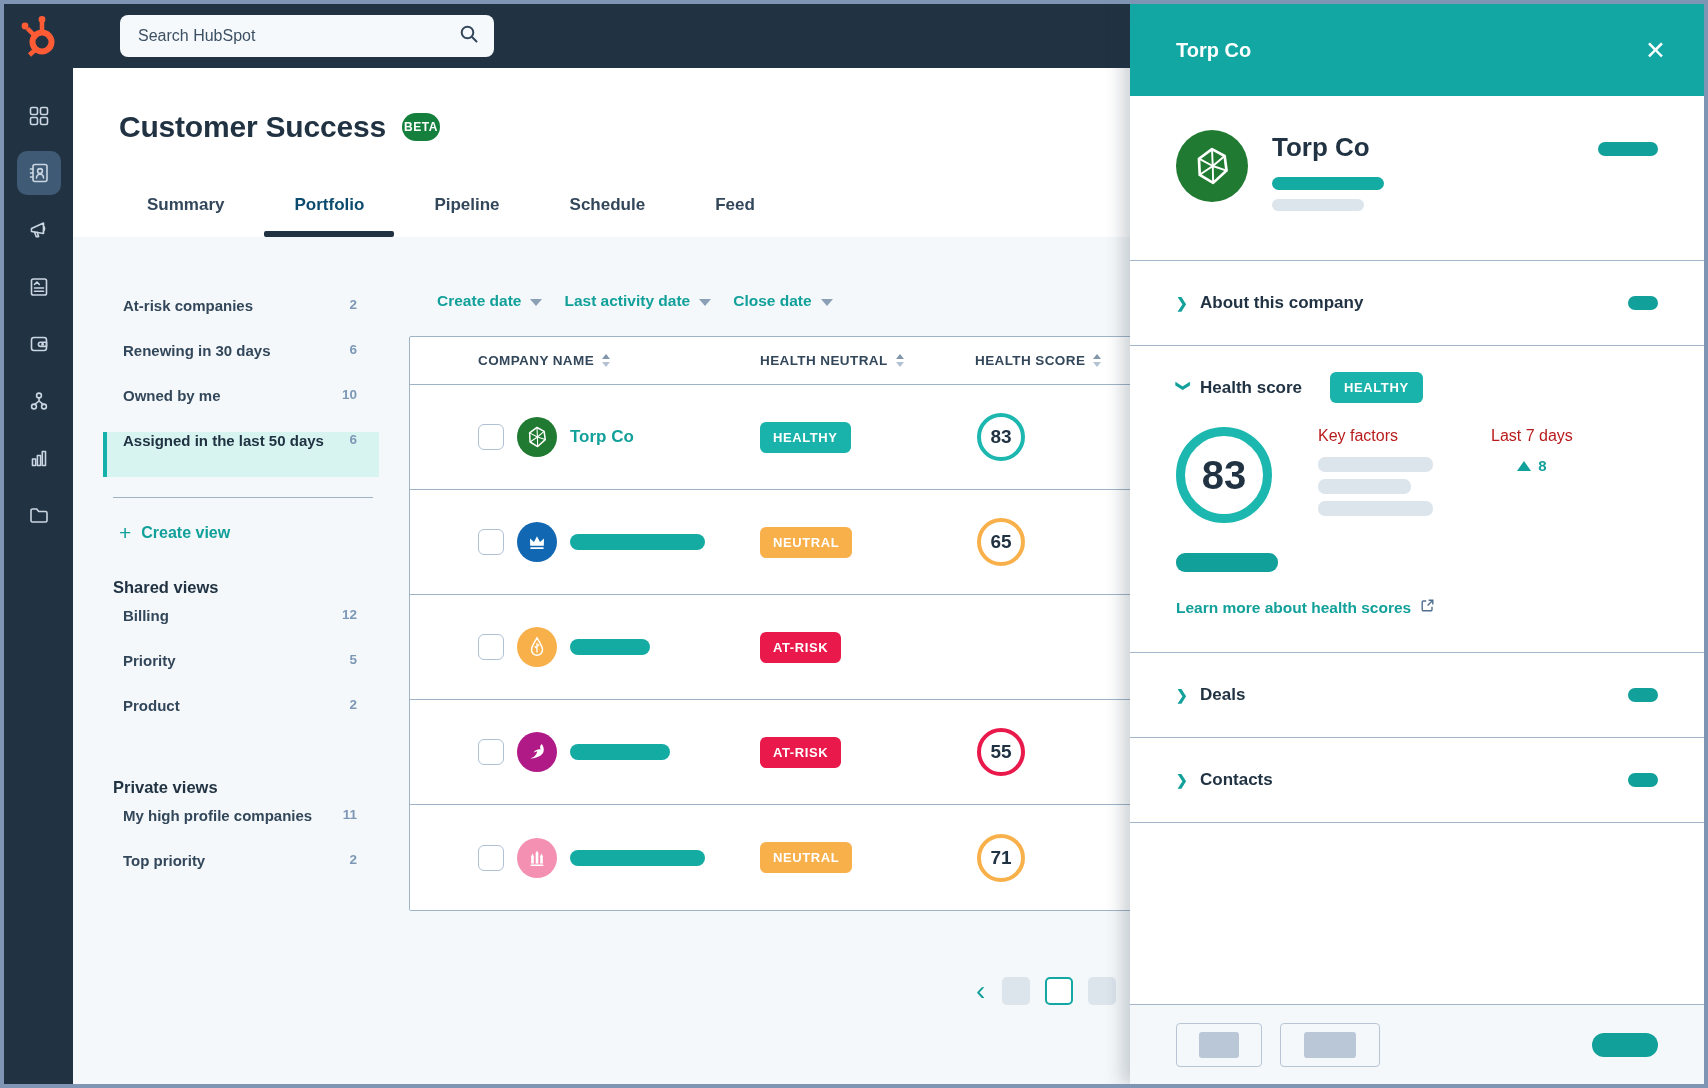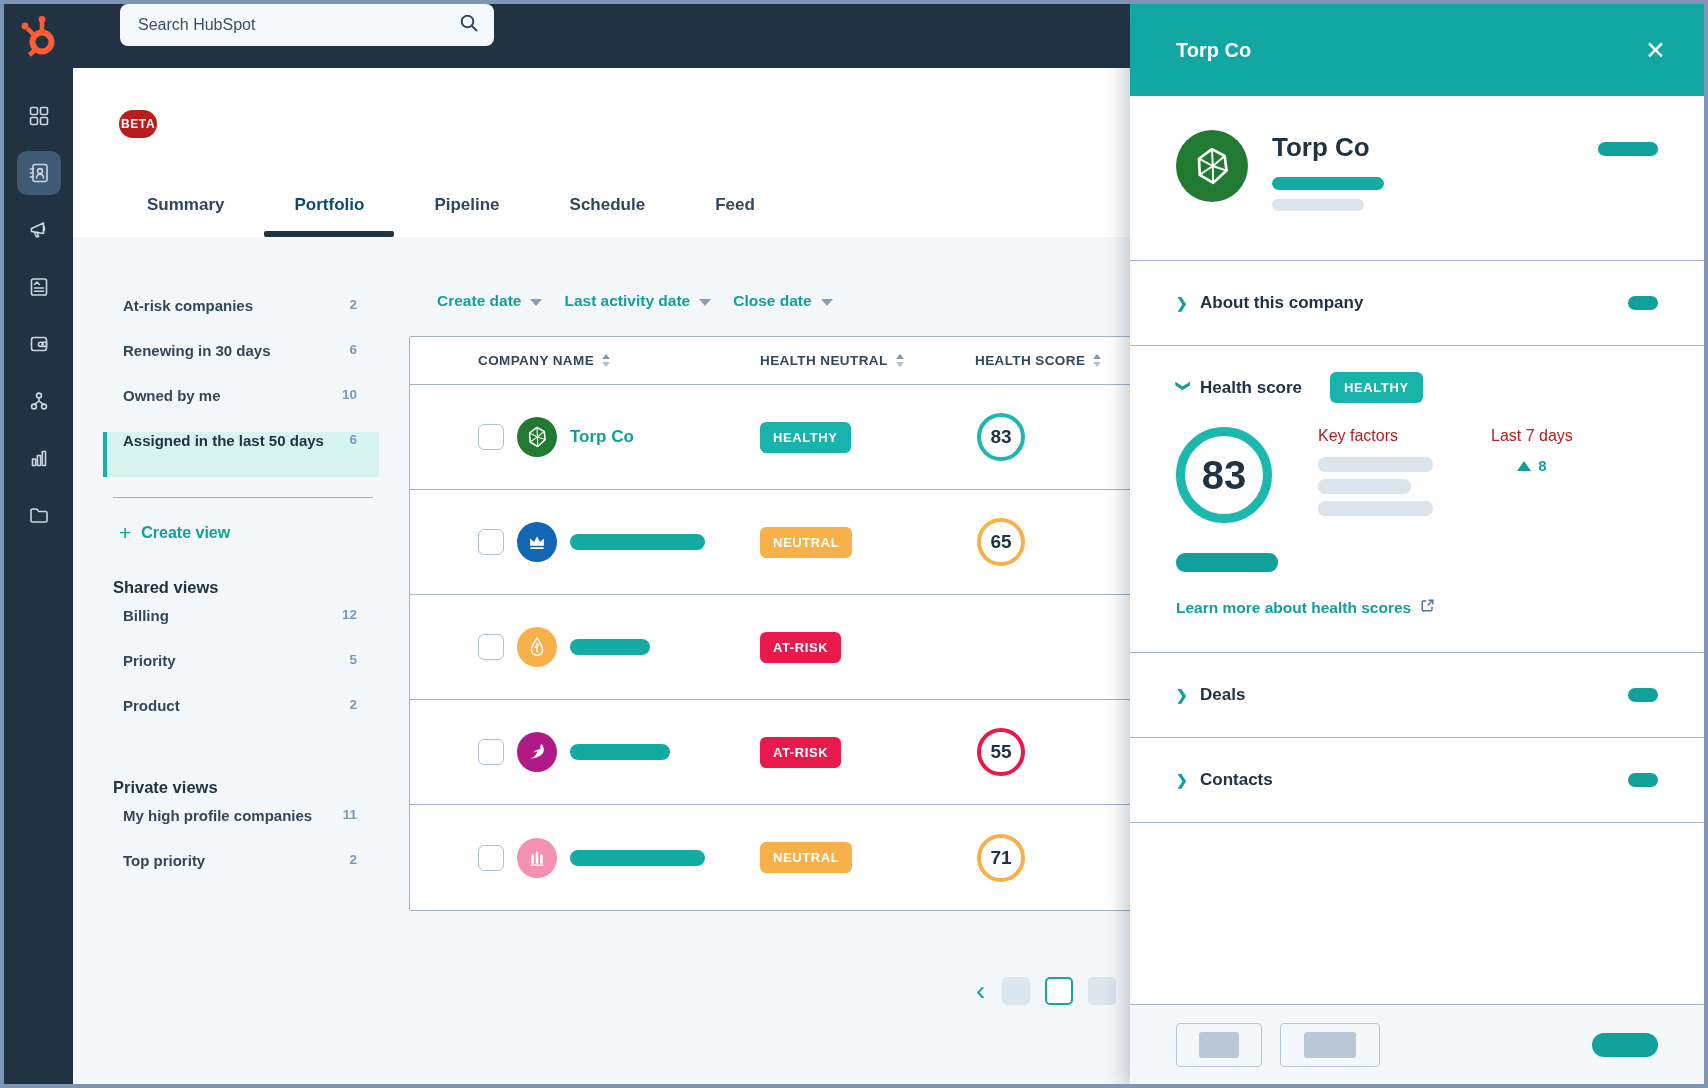--- a/index.html
+++ b/index.html
@@ -10,31 +10,31 @@
   
   .topbar { position:absolute; left:0; top:0; width:100%; height:64px; background:#213343; }
   .sidebar { position:absolute; left:0; top:0; bottom:0; width:69px; background:#213343; z-index:2;
              display:flex; flex-direction:column; align-items:center; }
   .logo-wrap { height:64px; display:flex; align-items:center; justify-content:center; width:100%; }
   .side-items { display:flex; flex-direction:column; gap:13px; margin-top:26px; align-items:center; }
   .side-item { width:44px; height:44px; border-radius:10px; display:flex; align-items:center; justify-content:center; cursor:pointer; }
   .side-item.active { background:#3e5a74; }
   .side-item svg { display:block; }
 
-  .search { position:absolute; left:116px; top:0; width:374px; height:42px; background:#f6f9fc;
+  .search { position:absolute; left:116px; top:11px; width:374px; height:42px; background:#f6f9fc;
             border-radius:8px; display:flex; align-items:center; padding:0 14px 0 18px; z-index:3; }
   .search input { flex:1; border:none; outline:none; background:transparent; font-size:16px; color:#33475b; }
   .search input::placeholder { color:#33475b; opacity:.95; }
 
   
   .main { position:absolute; left:69px; top:64px; right:0; bottom:0; background:#f5f8fa; }
   .title-area { position:absolute; left:0; top:0; right:0; height:169px; background:#fff; }
   .title-row { display:flex; align-items:center; gap:16px; padding:42px 0 0 46px; }
   .page-title { font-size:30px; font-weight:800; color:#213343; letter-spacing:-.2px; }
-  .beta { background:#b91c1c; color:#fff; font-size:12px; font-weight:700; letter-spacing:.6px;
+  .beta { background:#15803d; color:#fff; font-size:12px; font-weight:700; letter-spacing:.6px;
           padding:7px 2px; border-radius:14px; }
   .tabs { position:absolute; left:74px; bottom:0; display:flex; gap:70px; }
   .tab { font-size:17px; font-weight:700; color:#33475b; padding-bottom:22px; position:relative; cursor:pointer; }
   .tab.active { color:#0c4a6e; }
   .tab.active::after { content:""; position:absolute; left:-30px; right:-30px; bottom:0; height:6px;
                        background:#213343; border-radius:2px; }
 
   
   .views { position:absolute; left:30px; top:229px; width:276px; }
   .view-item { height:45px; display:flex; align-items:flex-start; padding:0 22px 0 16px;
@@ -268,20 +268,21 @@
       <svg width="22" height="22" viewBox="0 0 22 22">
         <circle cx="9.5" cy="9.5" r="5.8" fill="none" stroke="#33475b" stroke-width="2"></circle>
         <line x1="13.8" y1="13.8" x2="18.5" y2="18.5" stroke="#33475b" stroke-width="2" stroke-linecap="round"></line>
       </svg>
     </span>
   </div>
 
   <main class="main">
     <div class="title-area">
       <div class="title-row">
+        <h1 class="page-title">Customer Success</h1>
         <span class="beta">BETA</span>
       </div>
       <div class="tabs">
           <div class="tab">Summary</div>
           <div class="tab active">Portfolio</div>
           <div class="tab">Pipeline</div>
           <div class="tab">Schedule</div>
           <div class="tab">Feed</div>
         </div>
     </div>

